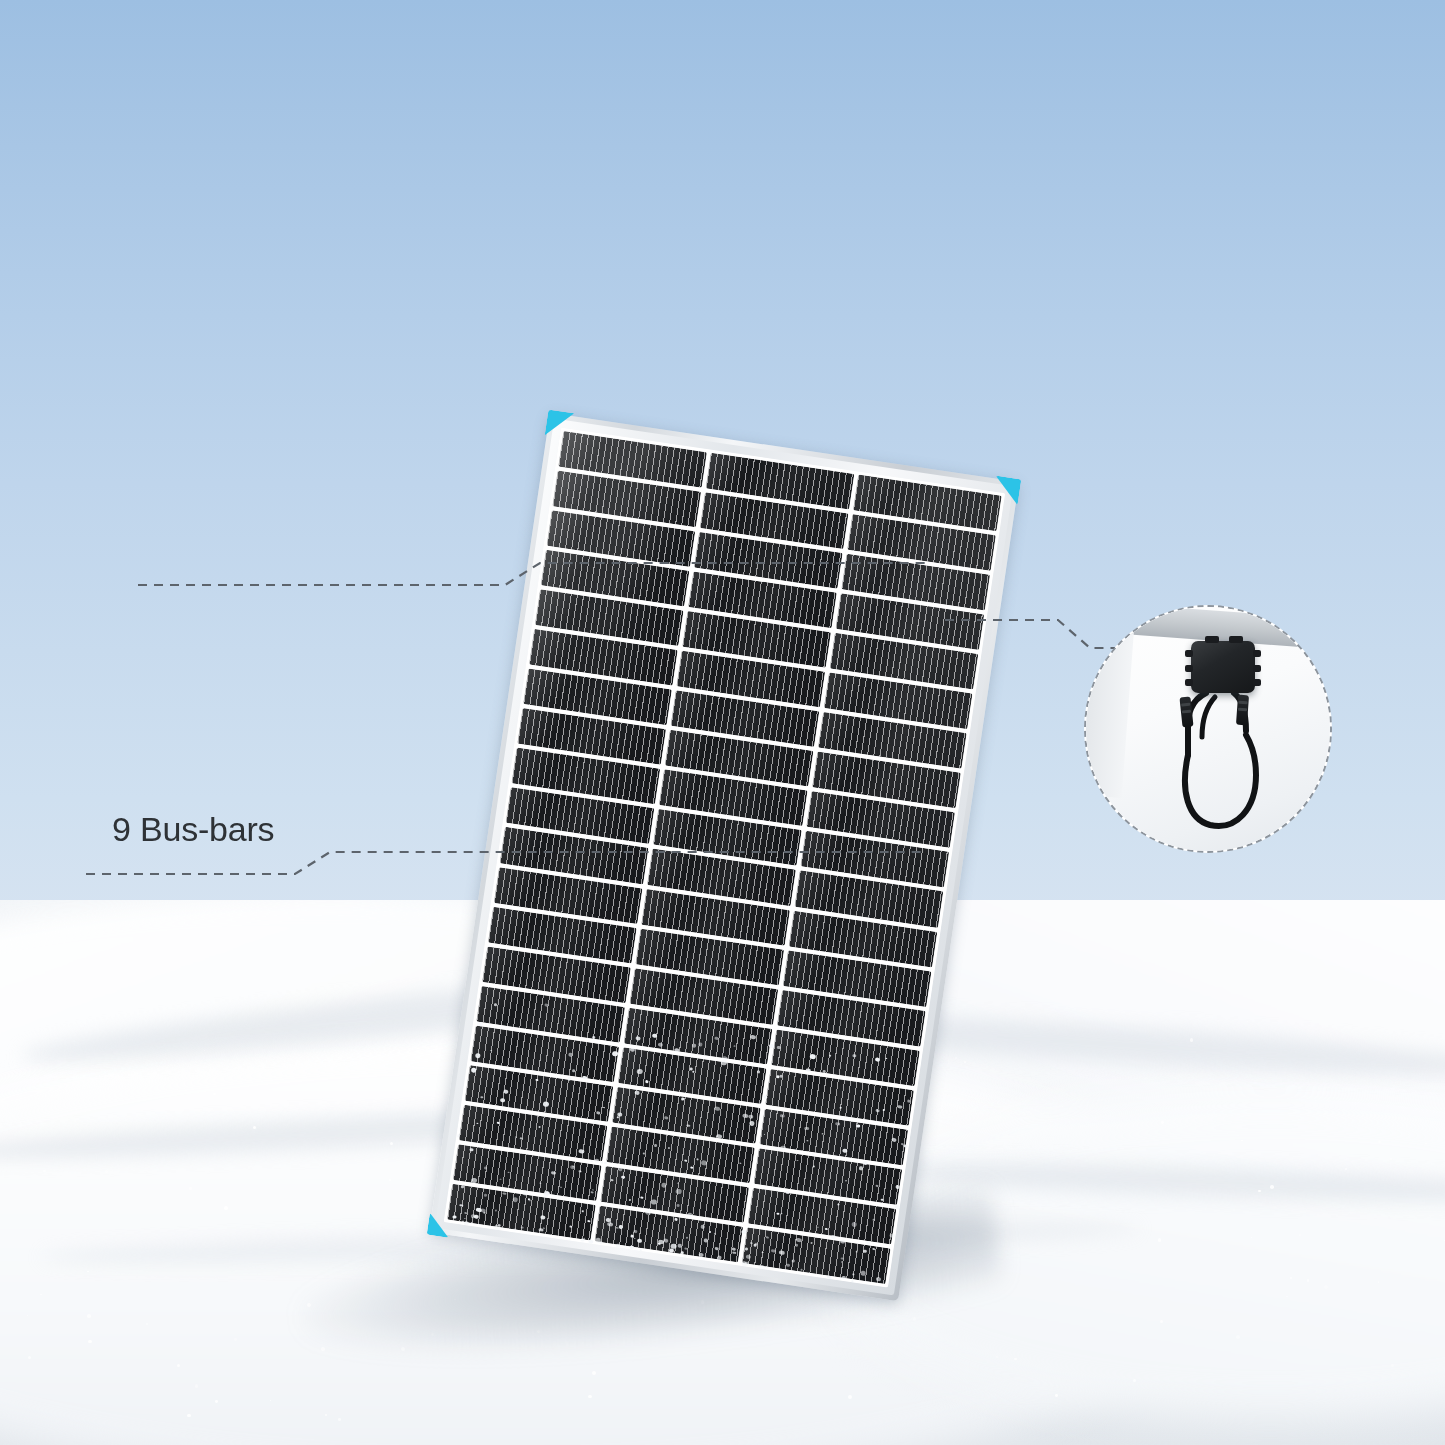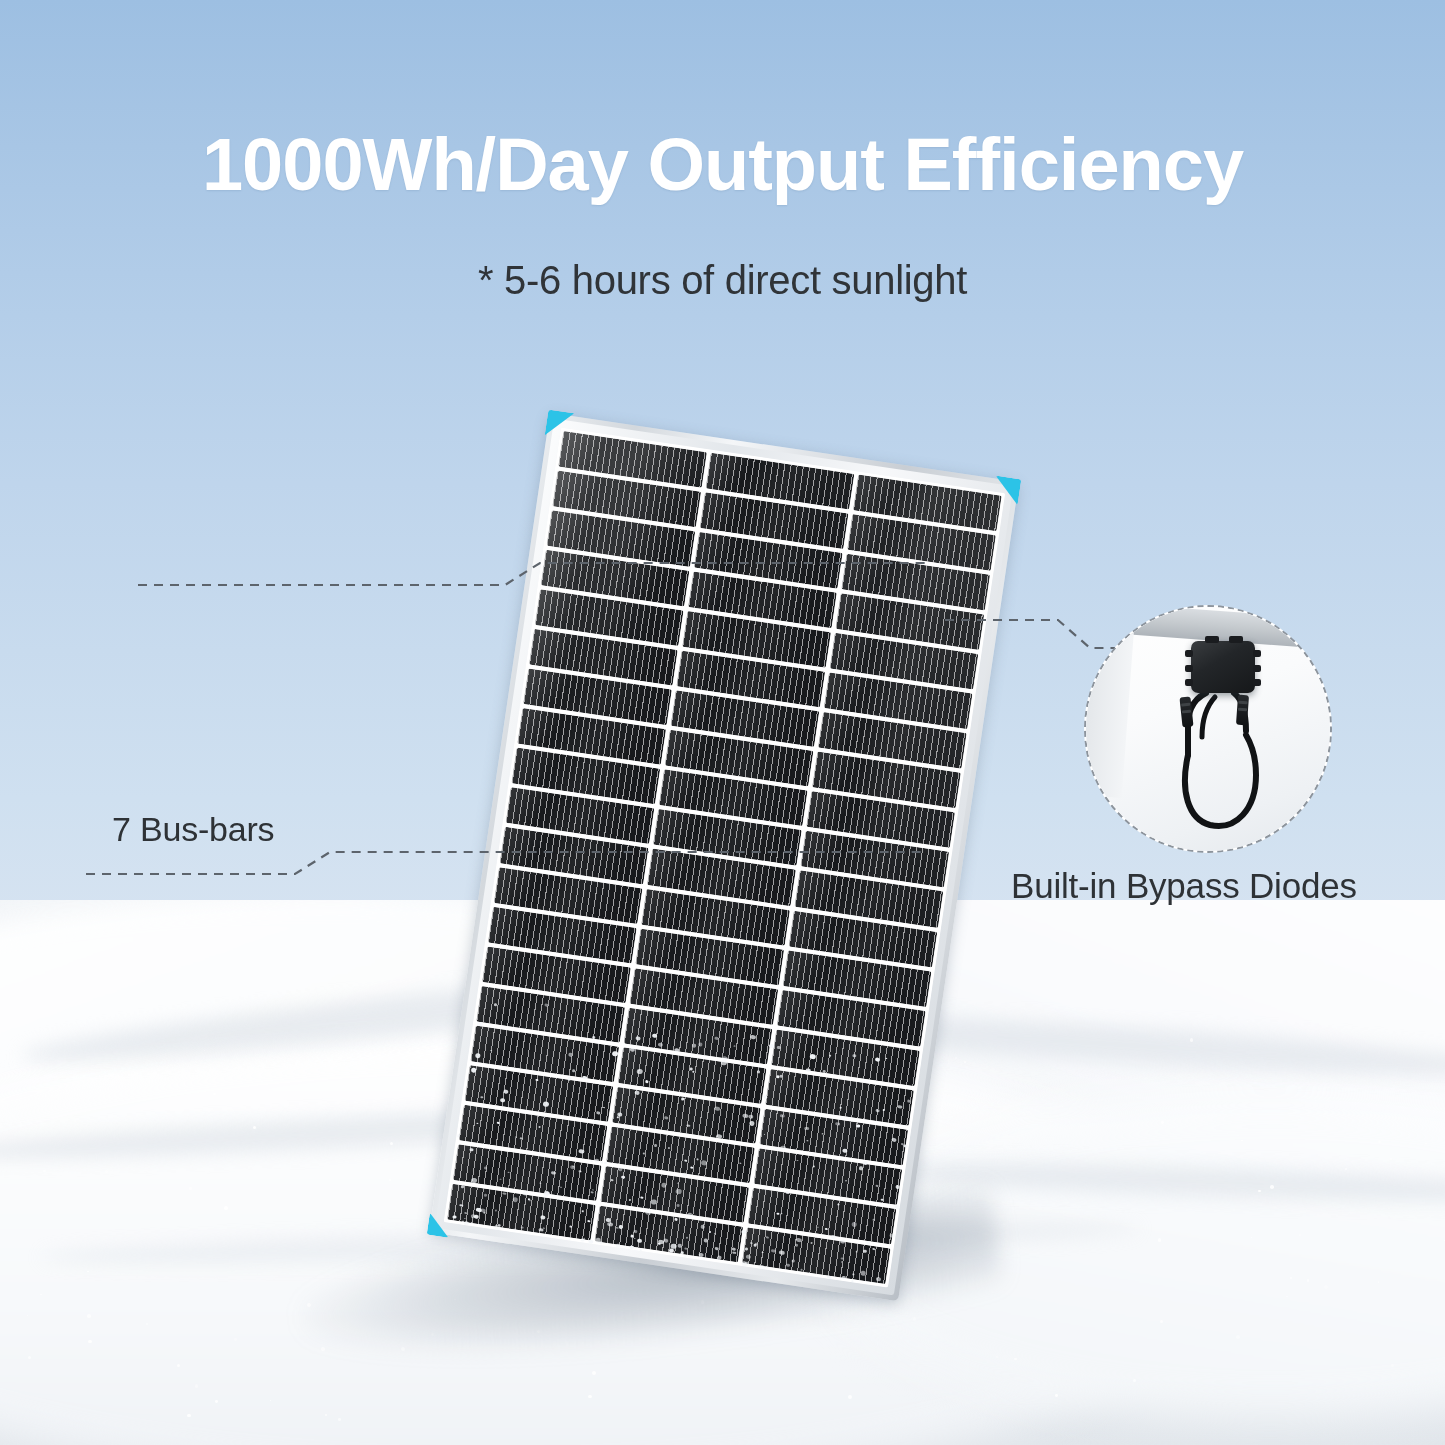--- a/index.html
+++ b/index.html
@@ -674,19 +674,16 @@
         <div class="tab" style="right:-6px;top:24px"></div>
         <div class="tab" style="right:-6px;top:38px"></div>
         <div class="tab" style="left:14px;top:-5px;width:14px;height:7px"></div>
         <div class="tab" style="left:38px;top:-5px;width:14px;height:7px"></div>
       </div>
       <div class="mc4" style="left:97px;top:92px;transform:rotate(-6deg)"></div>
       <div class="mc4" style="left:153px;top:90px;transform:rotate(4deg)"></div>
     </div>
   </div>
 
-  <div class="headline">1000Wh/Day Output Efficiency</div>
-  <div class="subhead">* 5-6 hours of direct sunlight</div>
-
-  <div class="calloutlabel" id="label-busbars">7 Bus-bars</div>
-  <div class="calloutlabel" id="label-diodes">Built-in Bypass Diodes</div>
+
+  <div class="calloutlabel" id="label-busbars">9 Bus-bars</div>
 
 </div>
 
 </body></html>

